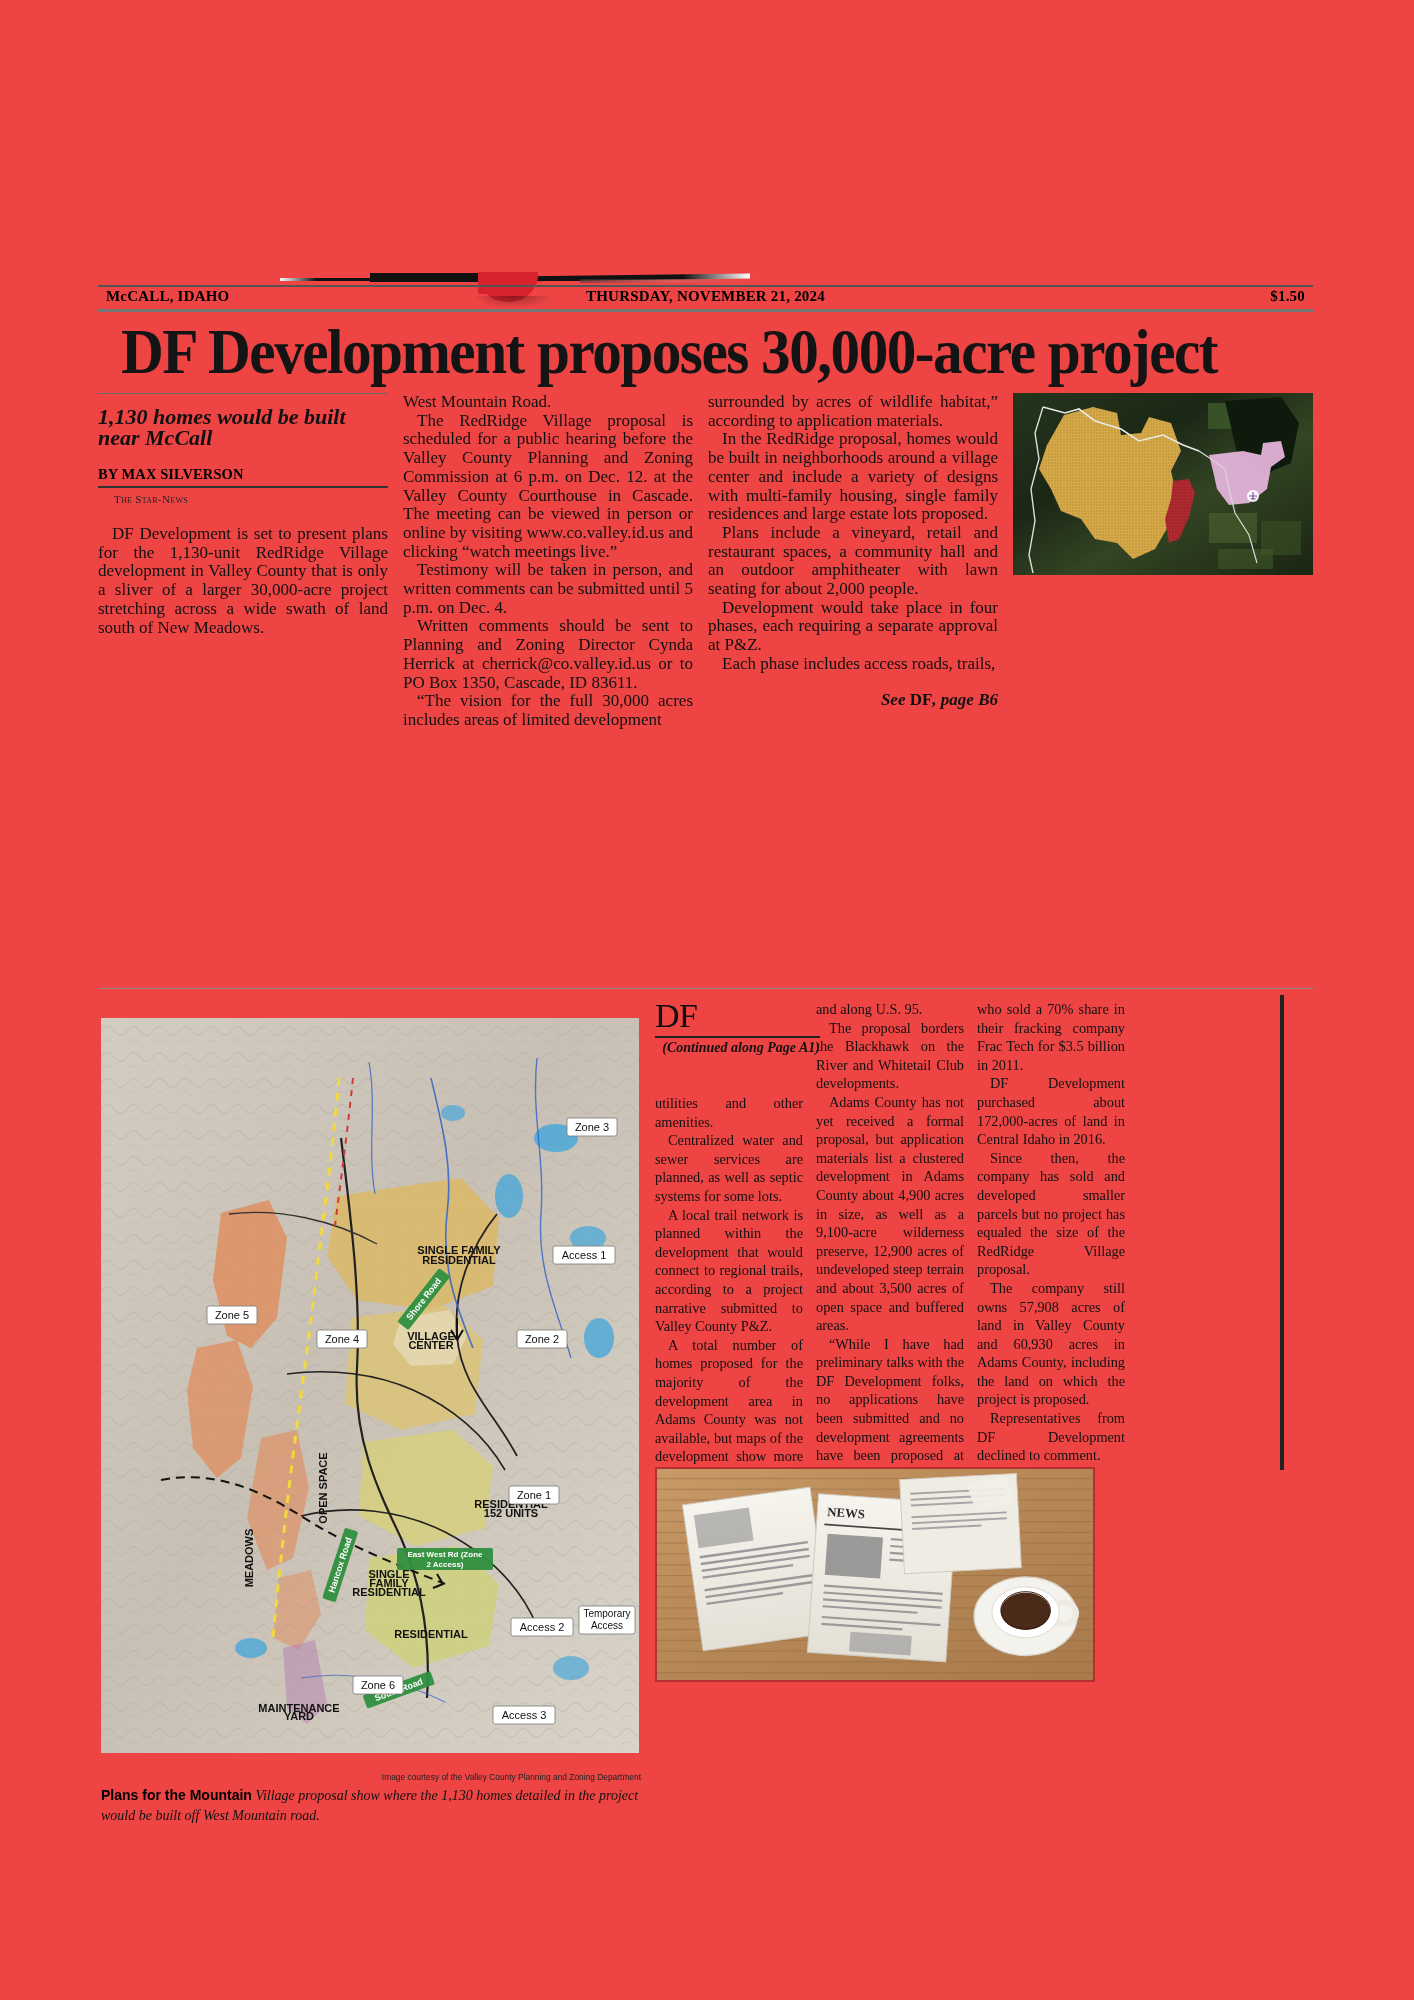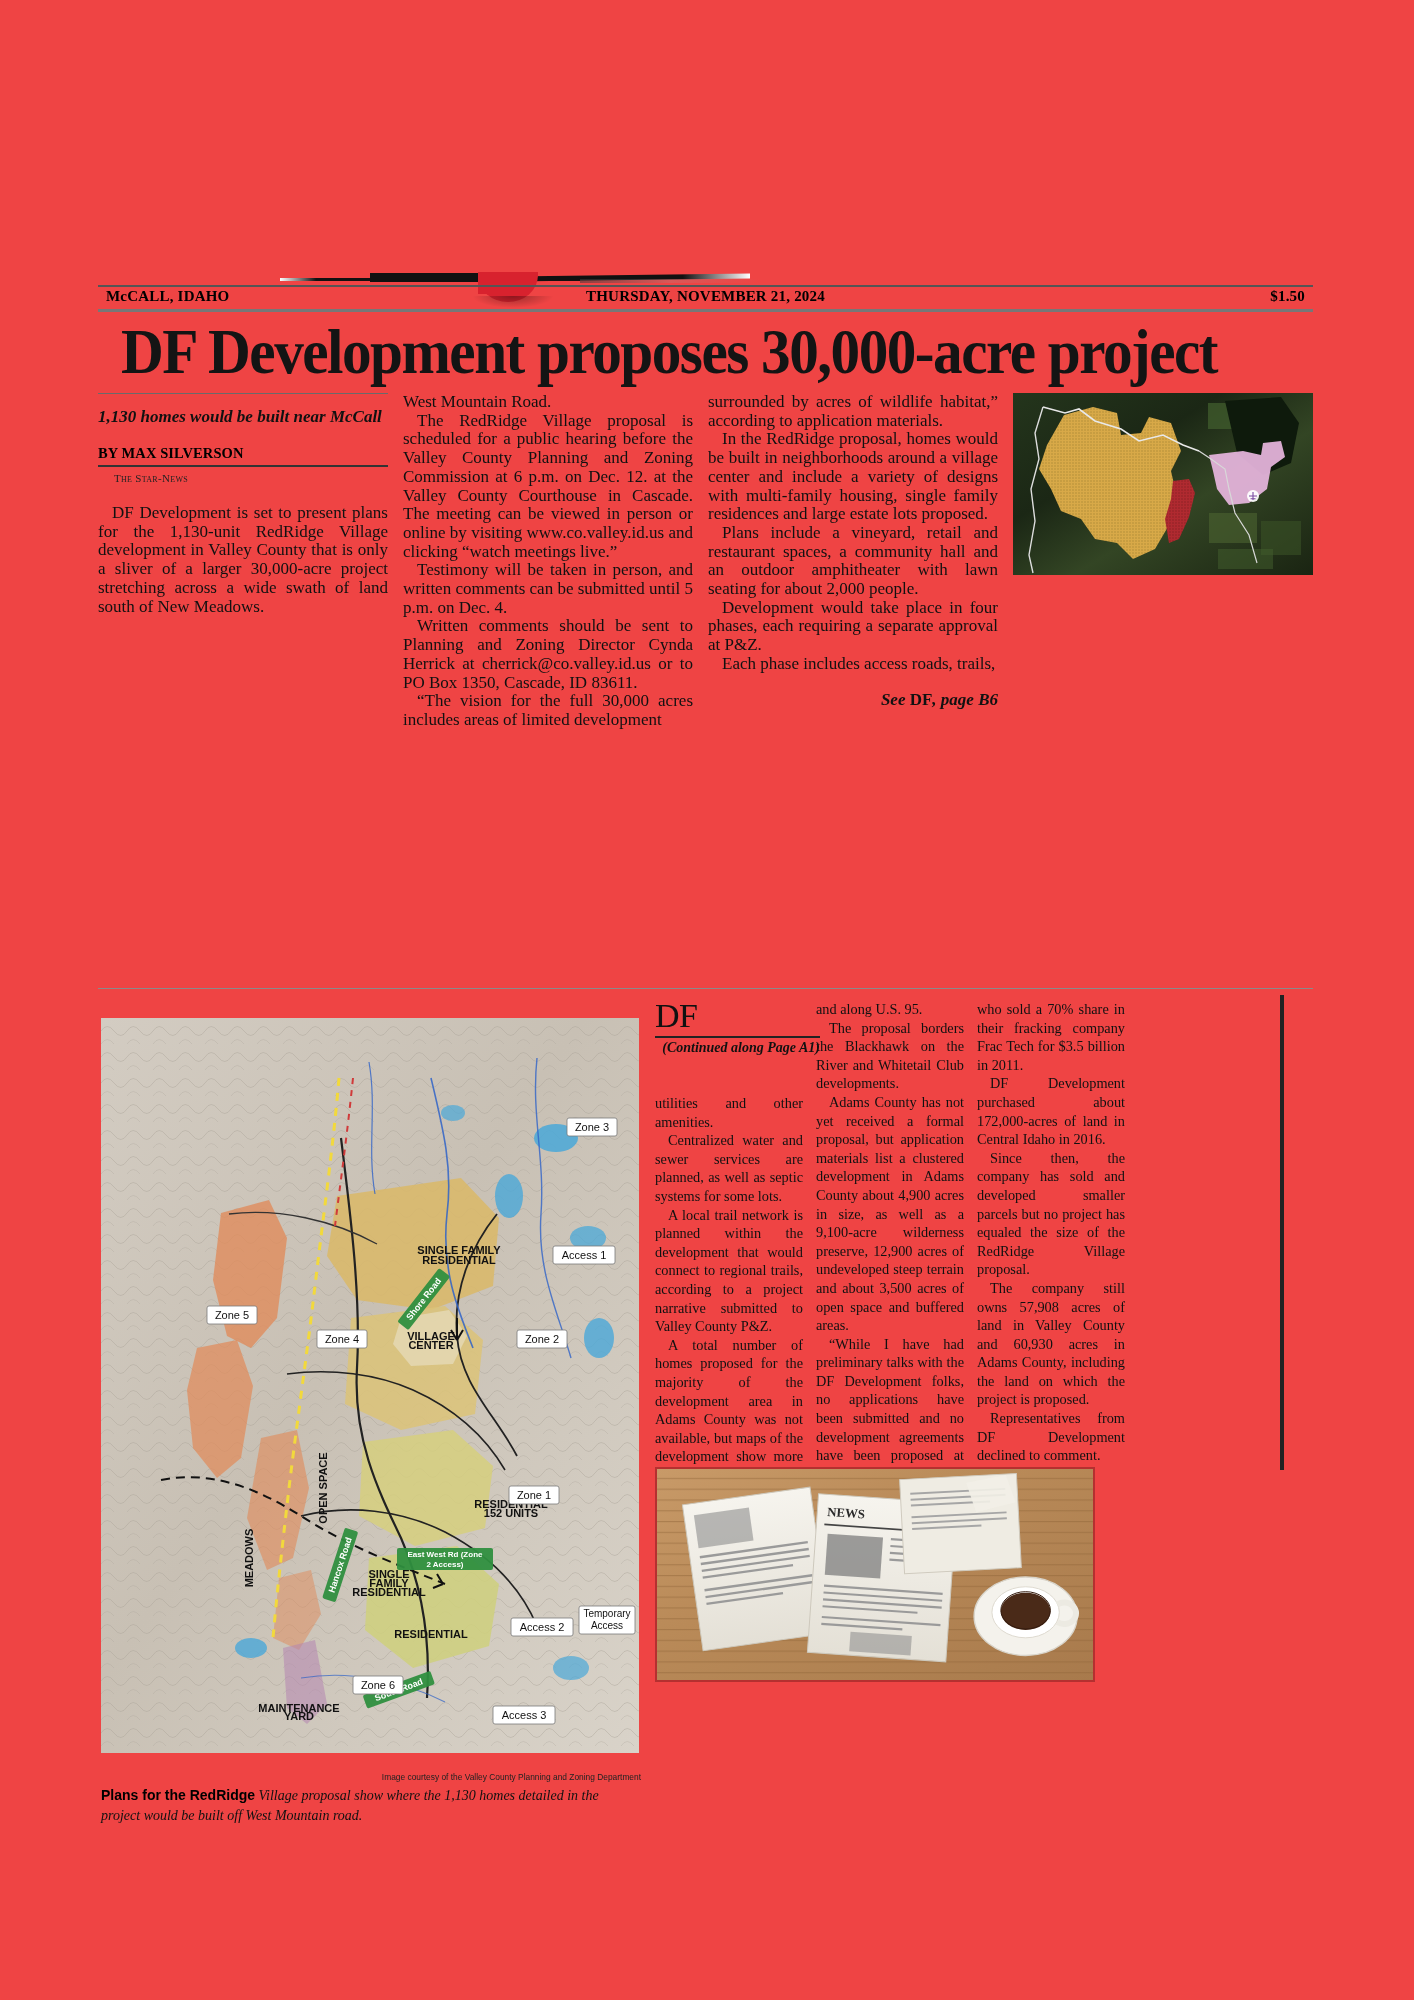--- a/index.html
+++ b/index.html
@@ -103,21 +103,21 @@
   .col2 { left: 305px; }
   .col3 { left: 610px; }
   .col4 { left: 915px; width: 300px; }
 
   .deck-rule {
     width: 290px; height: 1px; background: #6a6a6a; margin-bottom: 12px;
   }
   .deck {
     font-family: "Liberation Serif", serif;
     font-style: italic; font-weight: 700;
-    font-size: 17px; line-height: 21px; color: #111;
+    font-size: 22px; line-height: 21px; color: #111;
     margin-bottom: 18px;
   }
   .byline {
     font-family: "Liberation Serif", serif;
     font-weight: 700; font-size: 14.5px; letter-spacing: 0.1px;
     color: #000; padding-bottom: 3px;
     border-bottom: 2px solid #333;
     display: block;
   }
   .byline-org {
@@ -491,21 +491,21 @@
             <rect class="acc-box" x="478" y="588" width="56" height="28" rx="2"></rect>
            <text x="506" y="599" text-anchor="middle" font-size="10" font-family="Liberation Sans, sans-serif" fill="#111">Temporary</text>
            <text x="506" y="611" text-anchor="middle" font-size="10" font-family="Liberation Sans, sans-serif" fill="#111">Access</text>
           </g>
       </svg>
     </div>
 
     <div class="map-caption">
       <div class="map-credit">Image courtesy of the Valley County Planning and Zoning Department</div>
       <div>
-        <span class="bcap-lead">Plans for the RedRidge</span><span class="bcap-body"> Village proposal show where the 1,130 homes detailed in the project would be built off West Mountain road.</span>
+        <span class="bcap-lead">Plans for the Mountain</span><span class="bcap-body"> Village proposal show where the 1,130 homes detailed in the project would be built off West Mountain road.</span>
       </div>
     </div>
 
     <div class="jump-head" style="left: 557px; top: -2px;">
       <div class="jump-title">DF</div>
       <div class="jump-rule"></div>
       <div class="jump-sub">(Continued along Page A1)</div>
     </div>
 
     <div class="bcol bcolA">

